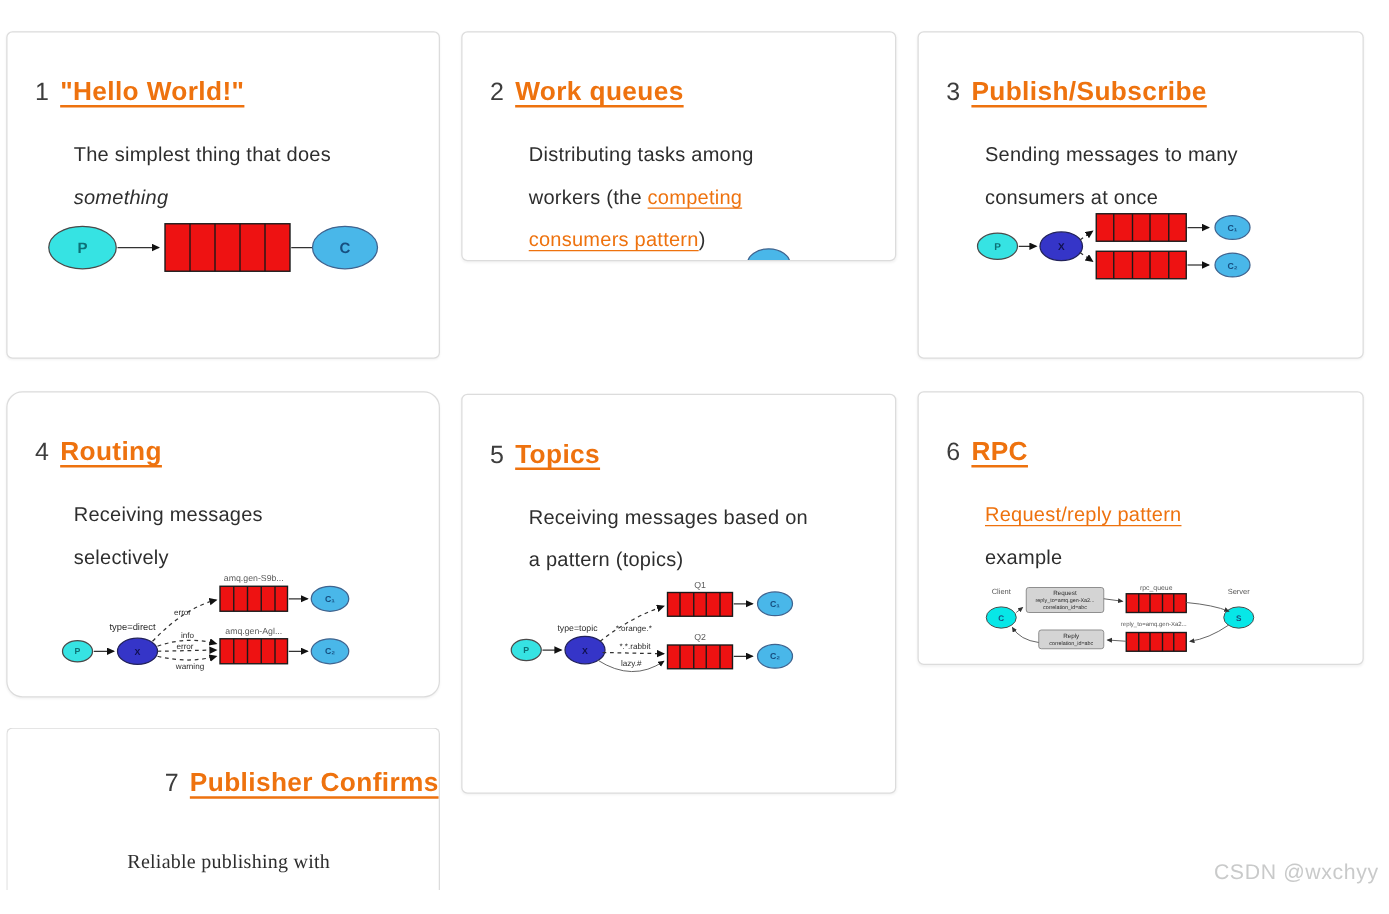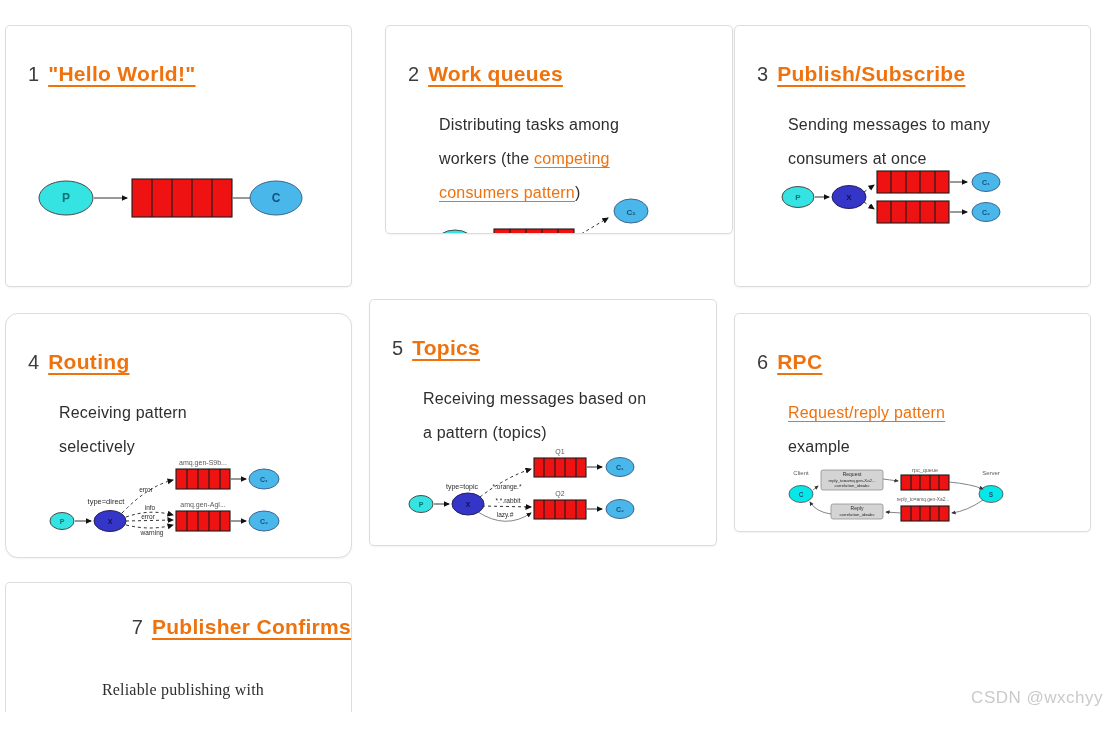--- a/index.html
+++ b/index.html
@@ -58,38 +58,41 @@
     <marker id="arrsm" markerWidth="6" markerHeight="6" refX="4.5" refY="2.5" orient="auto">
       <path d="M0,0 L5.5,2.5 L0,5 z" fill="#333"></path>
     </marker>
   </defs>
 </svg>
 
 <div class="card" style="left:5px;top:25px;width:347px;height:262px;">
   <div class="card-head">
     <span class="tut-num">1</span><span class="tut-title">"Hello World!"</span>
   </div>
+  <div class="card-desc" style="width:238px;">
+    <span>The simplest thing that does </span><em>something</em>
+  </div>
   <svg class="diagram" style="left:28px;top:140px;" width="272" height="64" viewBox="0 0 272 64">
     <ellipse class="node-p" cx="32" cy="32" rx="27" ry="17"></ellipse>
     <text class="lp" x="32" y="36" font-size="12" text-anchor="middle">P</text>
     <line class="flow" x1="60" y1="32" x2="93" y2="32" marker-end="url(#arr)"></line>
     <g>
       <rect class="q-cell" x="98" y="13" width="100" height="38"></rect>
       <line class="q-div" x1="118" y1="13" x2="118" y2="51"></line>
       <line class="q-div" x1="138" y1="13" x2="138" y2="51"></line>
       <line class="q-div" x1="158" y1="13" x2="158" y2="51"></line>
       <line class="q-div" x1="178" y1="13" x2="178" y2="51"></line>
     </g>
     <line class="flow" x1="199" y1="32" x2="230" y2="32" marker-end="url(#arr)"></line>
     <ellipse class="node-c" cx="242" cy="32" rx="26" ry="17"></ellipse>
     <text class="lc" x="242" y="36" font-size="12" text-anchor="middle">C</text>
   </svg>
 </div>
 
-<div class="card" style="left:369px;top:25px;width:348px;height:209px;margin-left:16px;">
+<div class="card" style="left:369px;top:25px;width:348px;height:184px;">
   <div class="card-head">
     <span class="tut-num">2</span><span class="tut-title">Work queues</span>
   </div>
   <div class="card-desc" style="width:215px;">
     <span>Distributing tasks among workers (the </span><span class="desc-link">competing consumers pattern</span><span>)</span>
   </div>
   <svg class="diagram" style="left:48px;top:168px;" width="232" height="84" viewBox="0 0 232 84">
     <ellipse class="node-p" cx="21" cy="49" rx="19" ry="13"></ellipse>
     <text class="lp" x="21" y="52.5" font-size="9" text-anchor="middle">P</text>
     <line class="flow" x1="41" y1="49" x2="56" y2="49" marker-end="url(#arr)"></line>
@@ -145,21 +148,21 @@
     <ellipse class="node-c" cx="207" cy="46" rx="14" ry="9.5"></ellipse>
     <text class="lc" x="207" y="49" font-size="7" text-anchor="middle">C₂</text>
   </svg>
 </div>
 
 <div class="card" style="left:5px;top:313px;width:347px;height:245px;border-radius:13px;">
   <div class="card-head">
     <span class="tut-num">4</span><span class="tut-title">Routing</span>
   </div>
   <div class="card-desc" style="width:200px;">
-    <span>Receiving pattern selectively</span>
+    <span>Receiving messages selectively</span>
   </div>
   <svg class="diagram" style="left:42px;top:142px;" width="240" height="85" viewBox="0 0 240 85">
     <text class="lbl-g" x="155" y="9" font-size="7" text-anchor="middle">amq.gen-S9b...</text>
     <g>
       <rect class="q-cell" x="128" y="13" width="54" height="20"></rect>
       <line class="q-div" x1="139" y1="13" x2="139" y2="33"></line>
       <line class="q-div" x1="150" y1="13" x2="150" y2="33"></line>
       <line class="q-div" x1="161" y1="13" x2="161" y2="33"></line>
       <line class="q-div" x1="172" y1="13" x2="172" y2="33"></line>
     </g>
@@ -187,21 +190,21 @@
     <text class="lbl" x="104" y="79" font-size="6.5" text-anchor="middle">warning</text>
     <line class="flow" x1="183" y1="23" x2="198" y2="23" marker-end="url(#arr)"></line>
     <line class="flow" x1="183" y1="65" x2="198" y2="65" marker-end="url(#arr)"></line>
     <ellipse class="node-c" cx="216" cy="23" rx="15" ry="10"></ellipse>
     <text class="lc" x="216" y="25.5" font-size="7" text-anchor="middle">C₁</text>
     <ellipse class="node-c" cx="216" cy="65" rx="15" ry="10"></ellipse>
     <text class="lc" x="216" y="67.5" font-size="7" text-anchor="middle">C₂</text>
   </svg>
 </div>
 
-<div class="card" style="left:369px;top:299px;width:348px;height:247px;">
+<div class="card" style="left:369px;top:315px;width:348px;height:320px;">
   <div class="card-head">
     <span class="tut-num">5</span><span class="tut-title">Topics</span>
   </div>
   <div class="card-desc" style="width:232px;">
     <span>Receiving messages based on a pattern (topics)</span>
   </div>
   <svg class="diagram" style="left:38px;top:146px;" width="235" height="78" viewBox="0 0 235 78">
     <text class="lbl-g" x="152" y="8" font-size="7" text-anchor="middle">Q1</text>
     <g>
       <rect class="q-cell" x="126" y="12" width="52" height="19"></rect>

